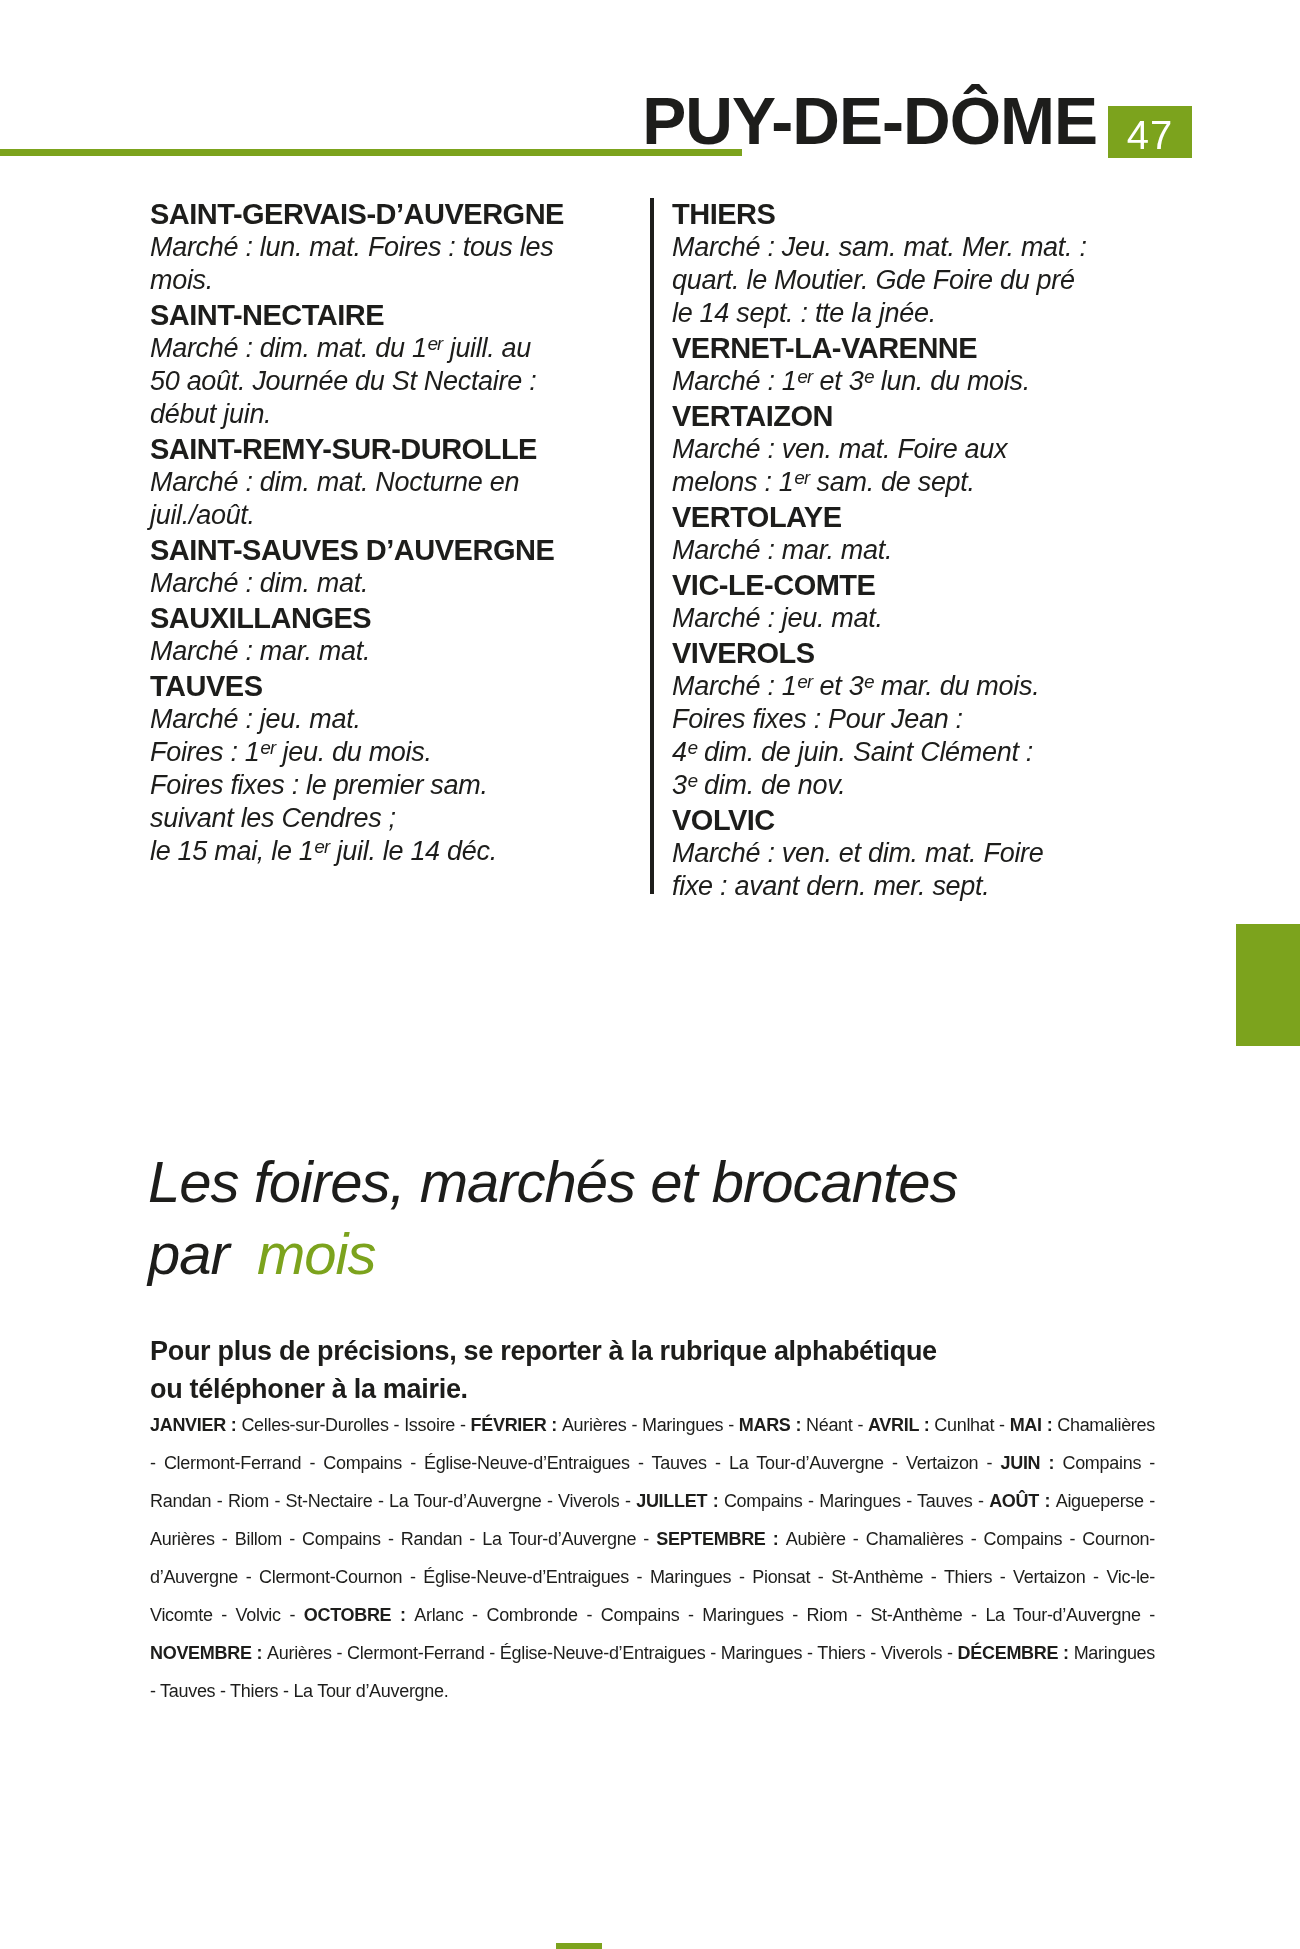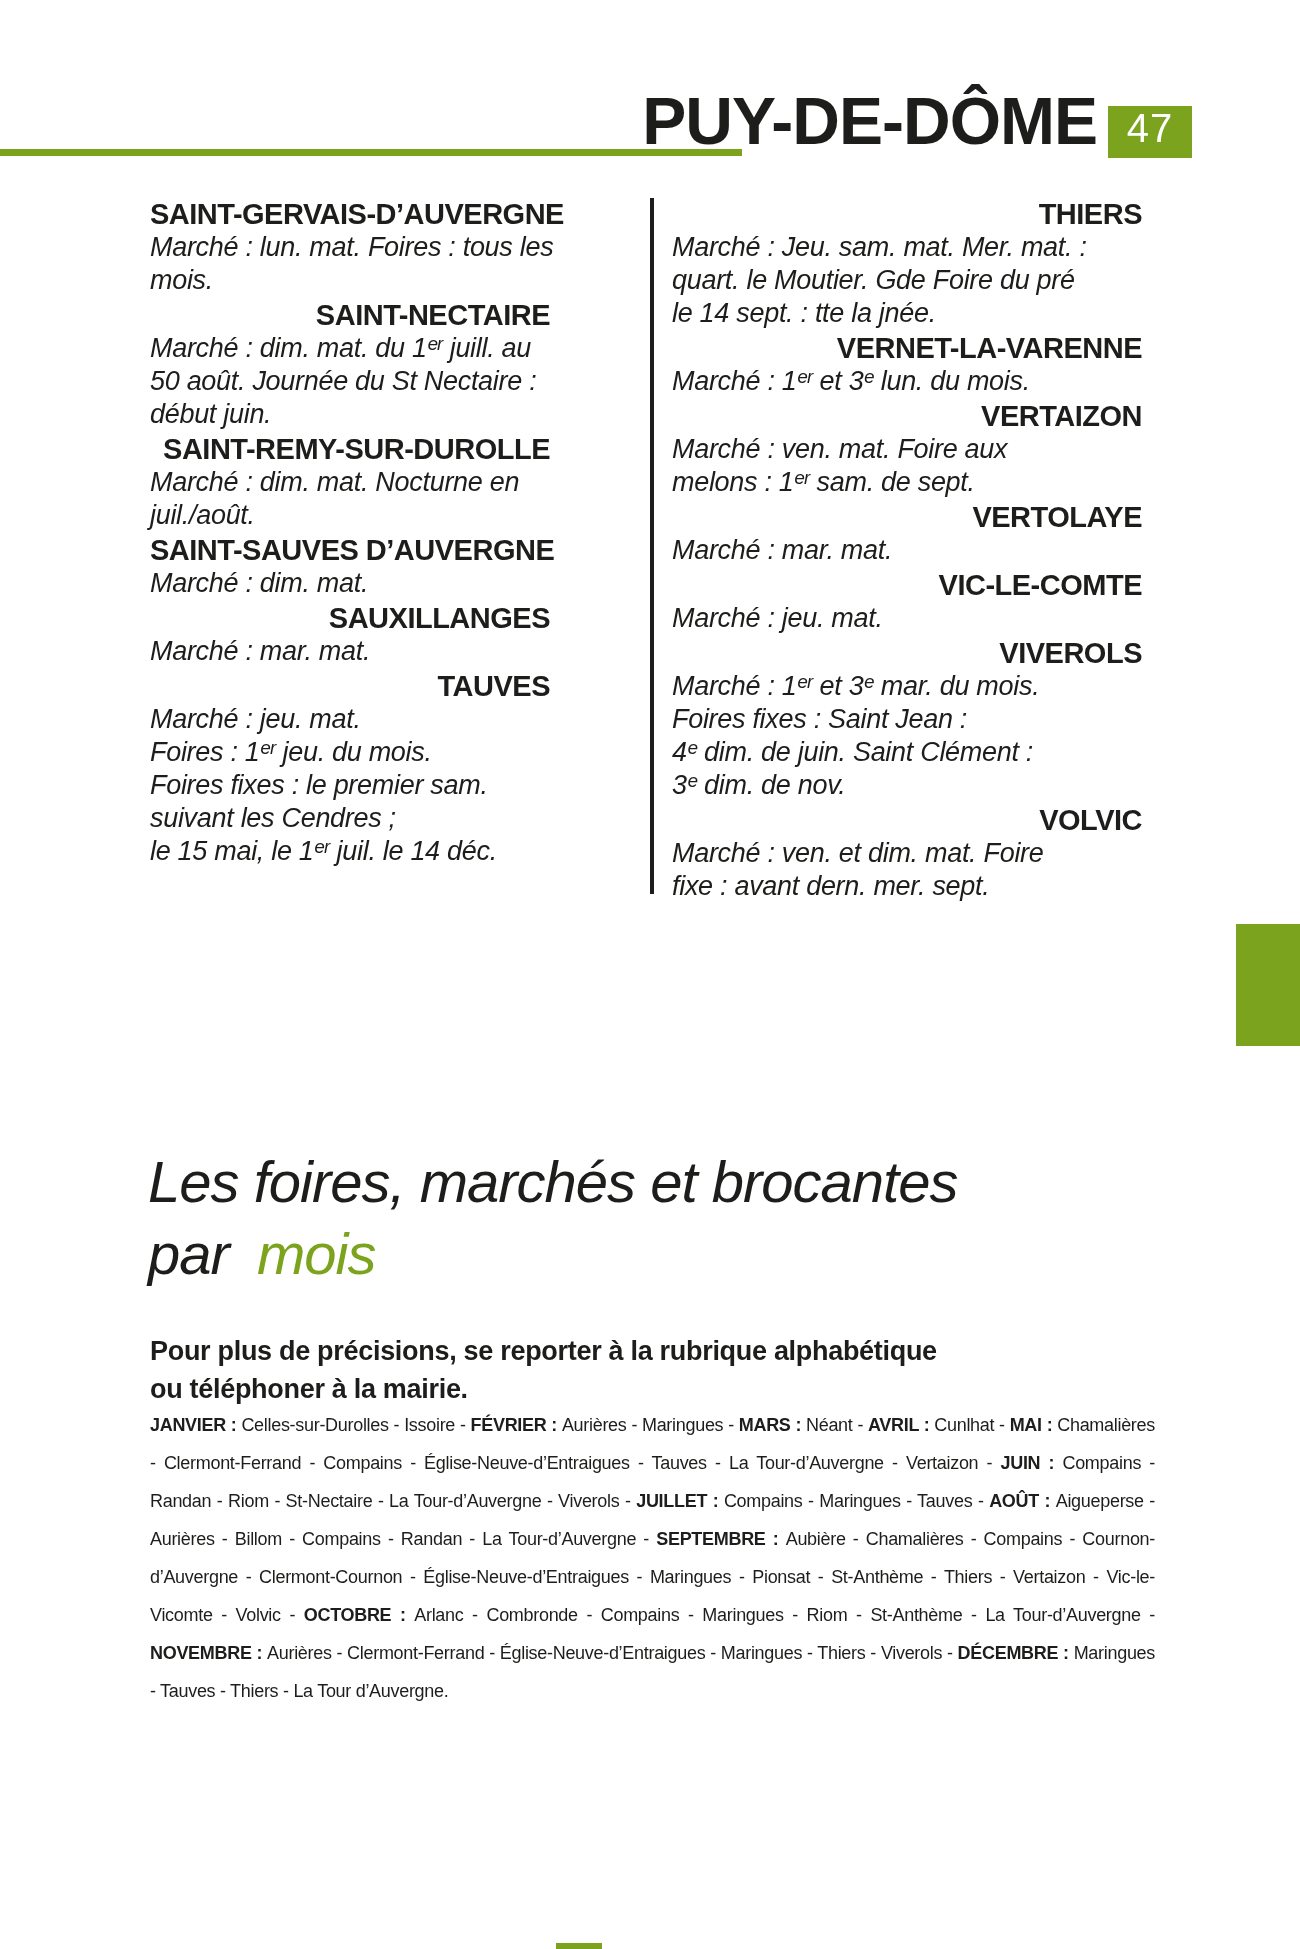--- a/index.html
+++ b/index.html
@@ -9,31 +9,31 @@
   }
   
   .top-rule   { position:absolute; left:0; top:149px; width:742px; height:7px; background:#7ca31d; }
   .region-title {
     position:absolute; top:96px; right:203px; margin:0;
     font-size:66px; font-weight:bold; letter-spacing:-1px; line-height:50px;
     white-space:nowrap; color:#1d1d1b;
   }
   .page-num {
     position:absolute; left:1108px; top:106px; width:84px; height:52px;
-    background:#7ca31d; color:#ffffff; display:flex; align-items:flex-start; justify-content:center;
+    background:#7ca31d; color:#ffffff; display:flex; align-items:flex-end; justify-content:center;
     font-size:40px; font-weight:normal; letter-spacing:1px;
   }
   
   .col { position:absolute; top:196px; }
   .col-left  { left:150px; width:400px; }
   .col-right { left:672px; width:470px; }
   .col-divider { position:absolute; left:650px; top:198px; width:4px; height:696px; background:#1d1d1b; }
   .entry-heading {
     font-weight:bold; font-size:29px; line-height:33px; letter-spacing:-0.5px;
-    padding-top:2px; white-space:nowrap;text-align:right;
+    padding-top:2px; white-space:nowrap;
   }
   .entry-line {
     font-style:italic; font-size:27px; line-height:33px; letter-spacing:-0.3px;
     white-space:nowrap;
   }
   
   .side-tab { position:absolute; left:1236px; top:924px; width:64px; height:122px; background:#7ca31d; }
   
   .section-title {
     position:absolute; left:148px; top:1146px; margin:0; width:1050px;
@@ -98,21 +98,21 @@
       <div class="entry-line">Marché : 1ᵉʳ et 3ᵉ lun. du mois.</div>
       <div class="entry-heading">VERTAIZON</div>
       <div class="entry-line">Marché : ven. mat. Foire aux</div>
       <div class="entry-line">melons : 1ᵉʳ sam. de sept.</div>
       <div class="entry-heading">VERTOLAYE</div>
       <div class="entry-line">Marché : mar. mat.</div>
       <div class="entry-heading">VIC-LE-COMTE</div>
       <div class="entry-line">Marché : jeu. mat.</div>
       <div class="entry-heading">VIVEROLS</div>
       <div class="entry-line">Marché : 1ᵉʳ et 3ᵉ mar. du mois.</div>
-      <div class="entry-line">Foires fixes : Saint Jean :</div>
+      <div class="entry-line">Foires fixes : Pour Jean :</div>
       <div class="entry-line">4ᵉ dim. de juin. Saint Clément :</div>
       <div class="entry-line">3ᵉ dim. de nov.</div>
       <div class="entry-heading">VOLVIC</div>
       <div class="entry-line">Marché : ven. et dim. mat. Foire</div>
       <div class="entry-line">fixe : avant dern. mer. sept.</div>
     </section>
 
   <div class="side-tab"></div>
 
   <h2 class="section-title">

